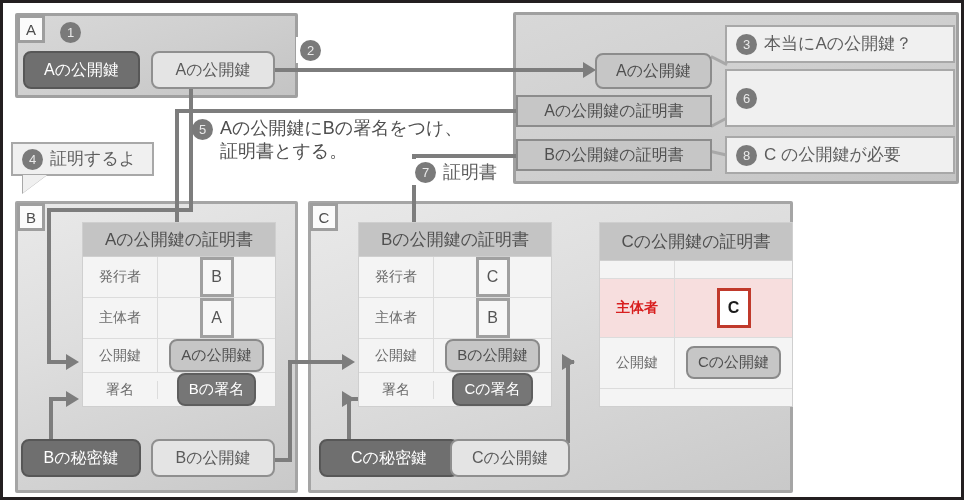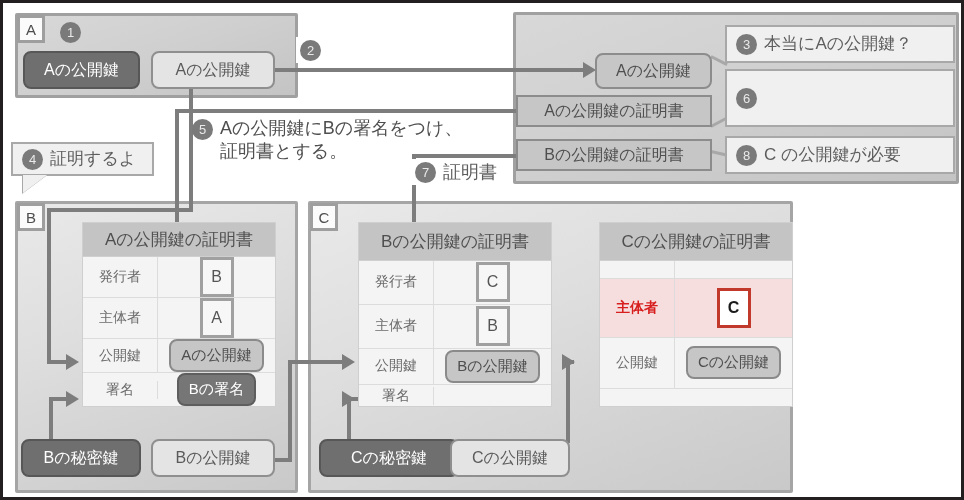--- a/index.html
+++ b/index.html
@@ -319,20 +319,23 @@
       </div>
     </div>
     <div class="row">
       <div class="lbl">公開鍵</div>
       <div class="val">
         <span class="cellpill pub">Bの公開鍵</span>
       </div>
     </div>
     <div class="row">
       <div class="lbl">署名</div>
+      <div class="val">
+        <span class="cellpill sig">Cの署名</span>
+      </div>
     </div>
   </div>
 
   <div class="abs cert" style="left:596px;top:219px;width:194px;height:185px;">
     <div class="cert-title" style="height:37px;">Cの公開鍵の証明書</div>
     <div class="row">
       <div class="lbl"></div>
       <div class="val"></div>
     </div>
     <div class="row highlight">

